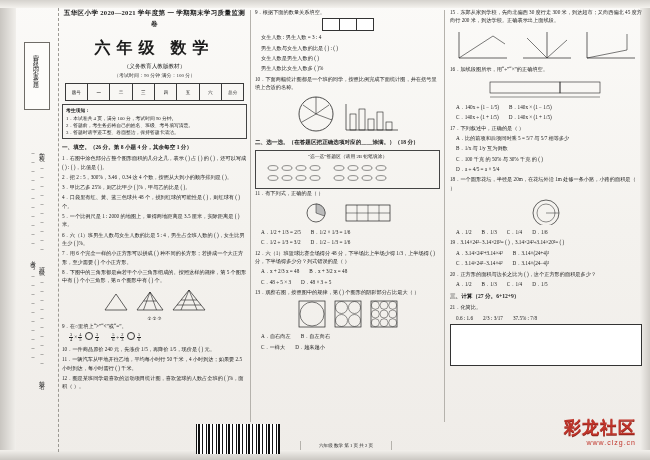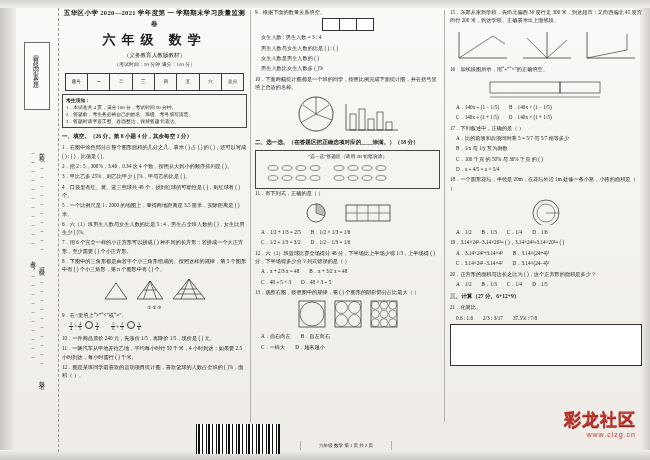--- a/index.html
+++ b/index.html
@@ -44,21 +44,21 @@
     font-size:5.2px;line-height:1.62;color:#1b1b1b;
   }
   .col1{left:62px;width:185px;}
   .col2{left:255px;width:185px;}
   .col3{left:450px;width:192px;}
   .vline{position:absolute;top:10px;width:0;height:412px;border-left:1px solid #b5b2ac;}
   .v1{left:250px;}
   .v2{left:444px;}
 
   .title1{text-align:center;font-size:6.6px;font-weight:bold;letter-spacing:.3px;}
-  .title2{text-align:center;font-size:13px;font-weight:bold;letter-spacing:6px;margin-top:0;}
+  .title2{text-align:center;font-size:16px;font-weight:bold;letter-spacing:6px;margin-top:6px;}
   .title3{text-align:center;font-size:5.6px;margin-top:1px;}
   .title4{text-align:center;font-size:5px;margin-top:1px;color:#333;}
 
   .scorebox{
     margin:3px auto 0;width:96%;border:1px solid #3a3a3a;height:16px;display:flex;
   }
   .scorebox .c{flex:1;border-right:1px solid #3a3a3a;font-size:4.6px;display:flex;align-items:center;justify-content:center;}
   .scorebox .c:last-child{border-right:none;}
 
   .notice{margin-top:3px;border:1px solid #444;padding:2px 3px;font-size:4.8px;line-height:1.5;}
@@ -83,21 +83,21 @@
     position:absolute;left:196px;bottom:6px;width:84px;height:30px;
     background:
       repeating-linear-gradient(90deg,#111 0 1px,#fff 1px 2px,#111 2px 4px,#fff 4px 6px,#111 6px 7px,#fff 7px 10px);
   }
   .footer-mid{
     position:absolute;left:300px;bottom:10px;width:90px;text-align:center;font-size:4.6px;color:#222;
     border-left:1px solid #b5b2ac;border-right:1px solid #b5b2ac;padding:2px 0;
   }
   
   .wm{
-    position:absolute;right:14px;bottom:22px;text-align:right;
+    position:absolute;right:14px;bottom:14px;text-align:right;
     font-family:"Liberation Sans", sans-serif;
   }
   .wm .big{font-size:17px;font-weight:bold;color:#c0352b;letter-spacing:1px;text-shadow:0 1px 0 #8d241c;}
   .wm .small{font-size:7px;color:#c0352b;letter-spacing:1px;}
 
   .circ{display:inline-block;width:6px;height:6px;border:1px solid #333;border-radius:50%;vertical-align:-1px;}
   .mini-tab{border:1px solid #333;border-collapse:collapse;font-size:4.2px;margin:2px auto;background:#fff;}
   .mini-tab td{border:1px solid #333;width:14px;height:9px;text-align:center;}
   .center{text-align:center;}
   .small{font-size:4.6px;}

